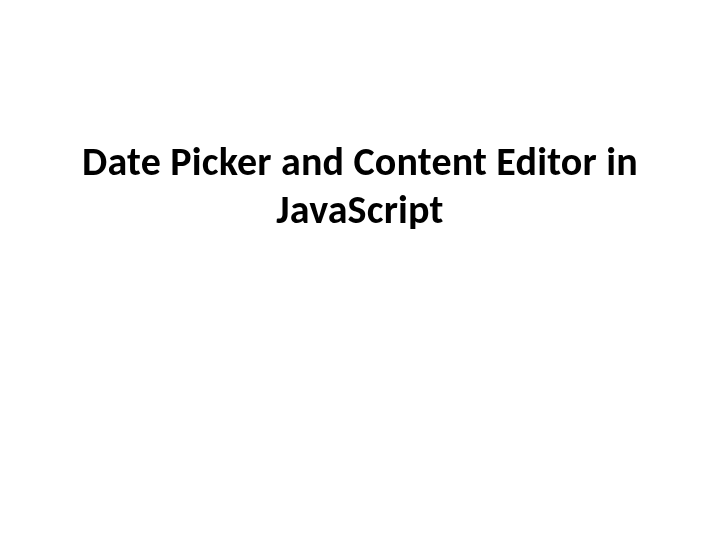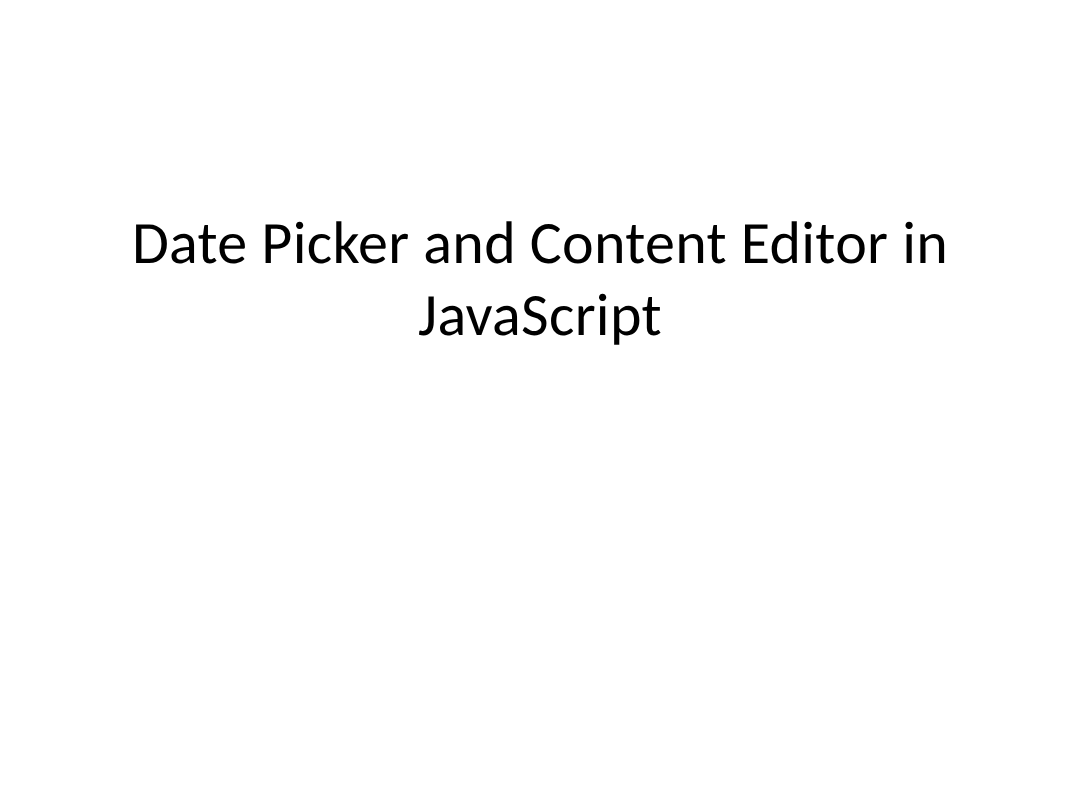--- a/index.html
+++ b/index.html
@@ -18,21 +18,21 @@
     .slide {
       width: 100%;
       height: 100%;
       display: flex;
       flex-direction: column;
       padding: 0 60px;
     }
     .title {
       margin-top: 138px;
       font-size: 40px;
-      font-weight: 400;
+      font-weight: 700;
       color: #000000;
       text-align: center;
       line-height: 1.2;
       letter-spacing: 0.2px;
     }
   </style>
 </head>
 <body>
 
 <div class="slide">

